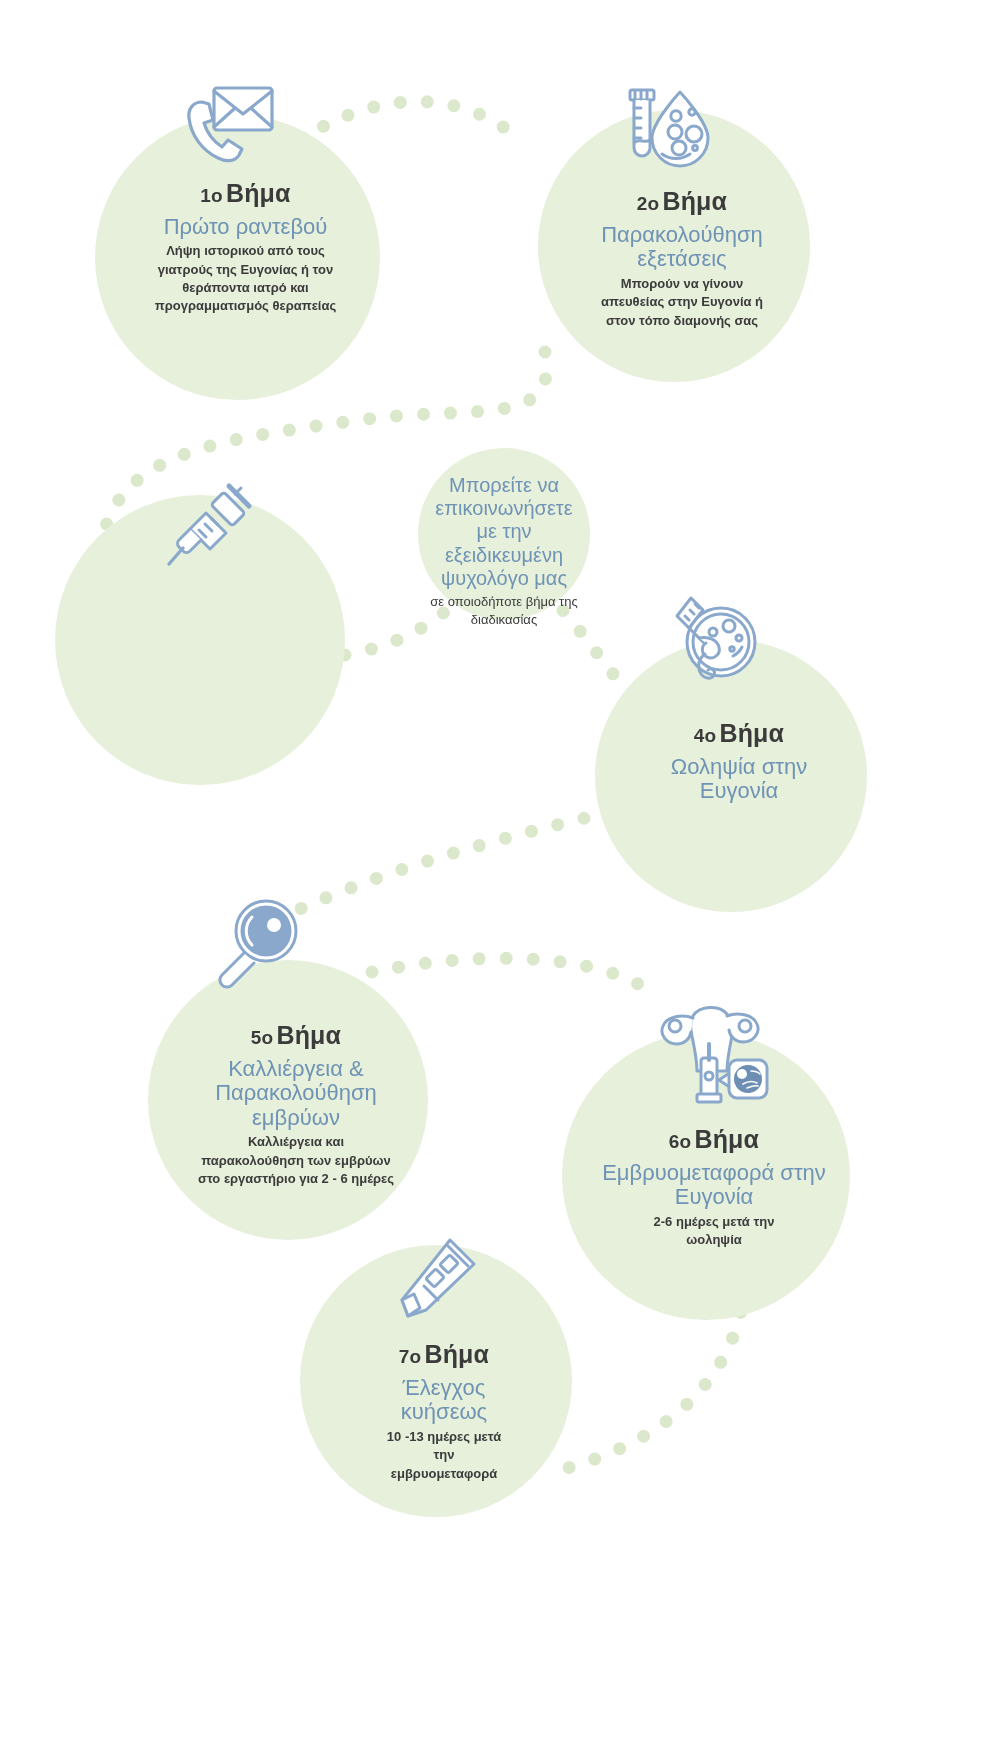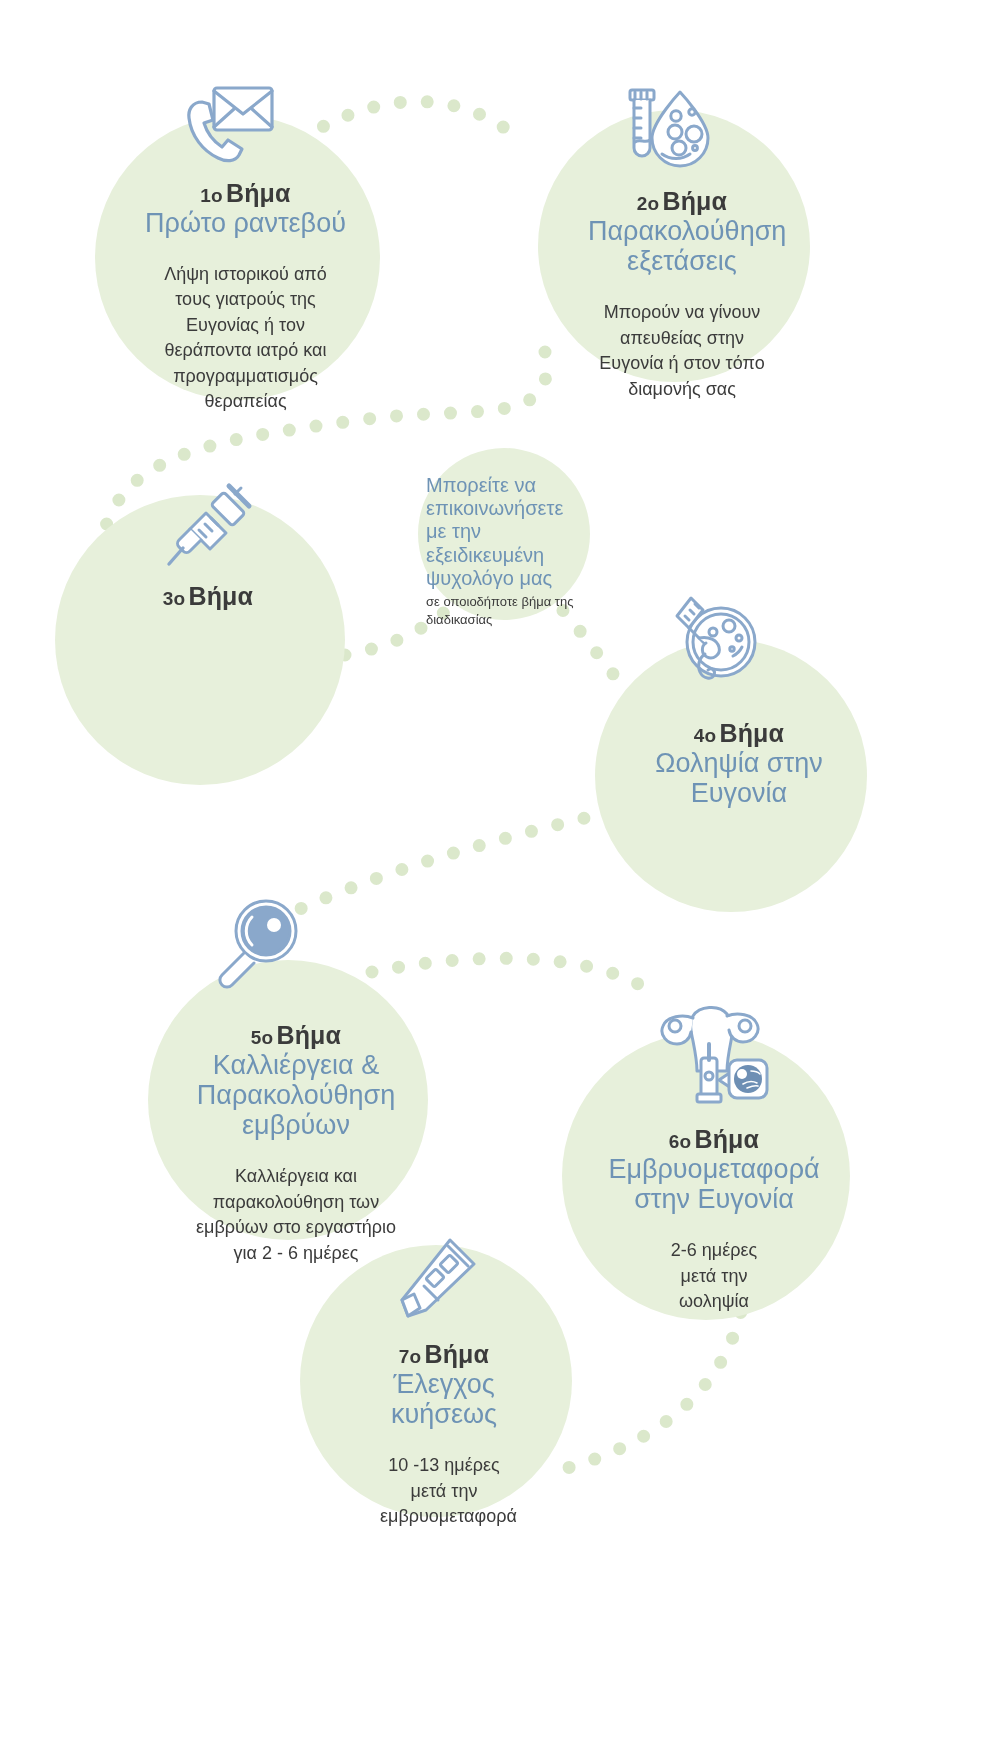--- a/index.html
+++ b/index.html
@@ -35,38 +35,40 @@
     font-size:25px;
     font-weight:bold;
     color:#3b3b3b;
     letter-spacing:.2px;
     line-height:1.1;
     white-space:nowrap;
   }
   .step-no .ord{font-size:19px;font-weight:bold;}
   .step-no .word{margin-left:3px;}
   .step-title{
-    font-size:27px;
+    font-size:22px;
     color:#6e93b5;
     line-height:1.12;
-    margin-top:0;
+    margin-top:7px;
     font-weight:400;
   }
   .step-desc{
-    font-size:18px;
+    font-size:13px;
     color:#3b3b3b;
     line-height:1.42;
-    margin-top:24px;
+    margin-top:3px;
+    font-weight:bold;
   }
 
   
   .note{
     position:absolute;
     border-radius:50%;
     background:#e7f0db;
+    text-align:center;
     box-sizing:border-box;
   }
   .note .note-strong{
     font-size:20px;color:#6e93b5;line-height:1.16;font-weight:400;
   }
   .note .note-small{
     font-size:13px;color:#3b3b3b;line-height:1.4;margin-top:3px;
   }
 
   
@@ -140,23 +142,20 @@
       <rect x="10" y="8" width="24" height="10" rx="2" fill="#fff"></rect>
       <path d="M14 18 L14 66 a8 8 0 0 0 16 0 L30 18" fill="#fff"></path>
       <path d="M14 26 h7 M14 36 h7 M14 46 h7 M14 56 h7"></path>
       <path d="M15 60 c5 -4 10 2 15 -2"></path>
       <path d="M15 10 v7 M21 10 v7 M27 10 v7"></path>
     </svg>
   </div>
 
   <div class="node" style="left:55px;top:495px;width:290px;height:290px;">
     <div class="inner" style="top:88px;">
-      <div class="step-no">
-        <span class="ord">3ο</span><span class="word">Βήμα</span>
-      </div>
     </div>
   </div>
   <div class="icon" style="left:165px;top:480px;">
     <svg width="90" height="92" viewBox="0 0 90 92" fill="none" stroke="#8aa8cb" stroke-width="3" stroke-linecap="round" stroke-linejoin="round">
       <path d="M64 6 L84 26" stroke-width="5"></path>
       <path d="M70 14 L76 8"></path>
       <rect x="48" y="20" width="30" height="18" rx="3" transform="rotate(45 63 29)" fill="#fff"></rect>
       <path d="M25 49 L41 33 L61 53 L45 69 z" fill="#fff"></path>
       <path d="M46 38 l7 7 M40 44 l7 7 M34 50 l7 7"></path>
       <path d="M25 49 L14 60 a5 5 0 0 0 0 7 l4 4 a5 5 0 0 0 7 0 L36 60" fill="#fff"></path>

